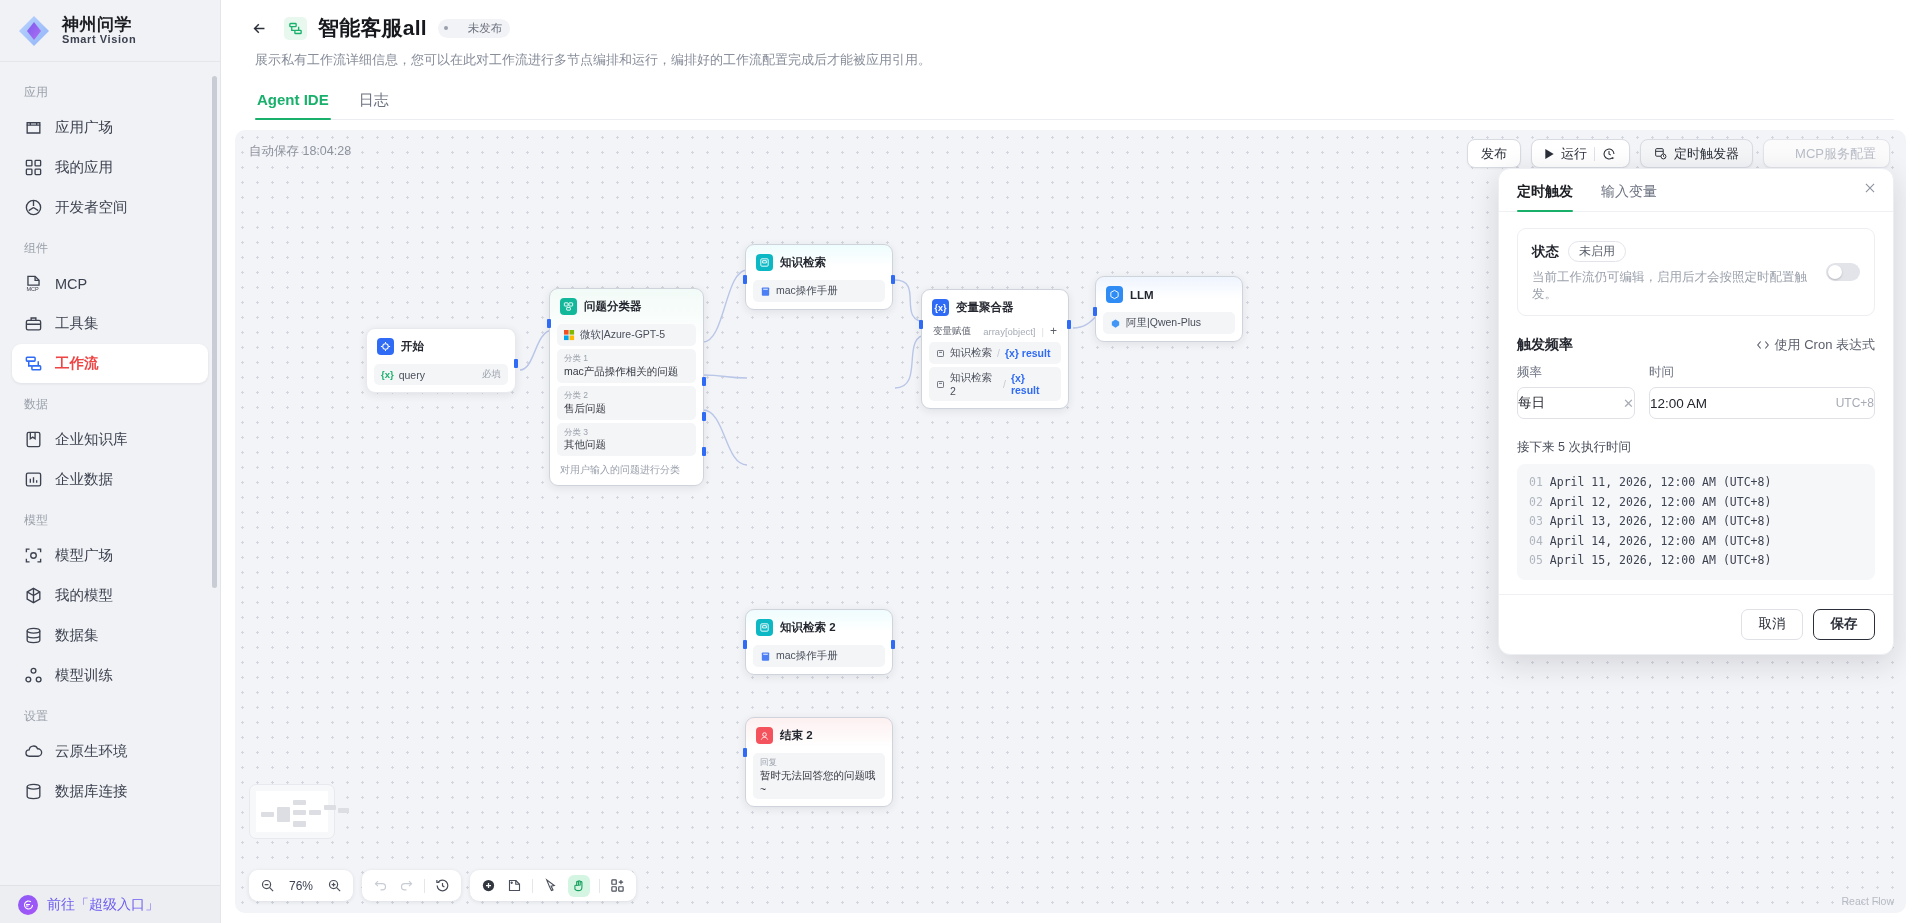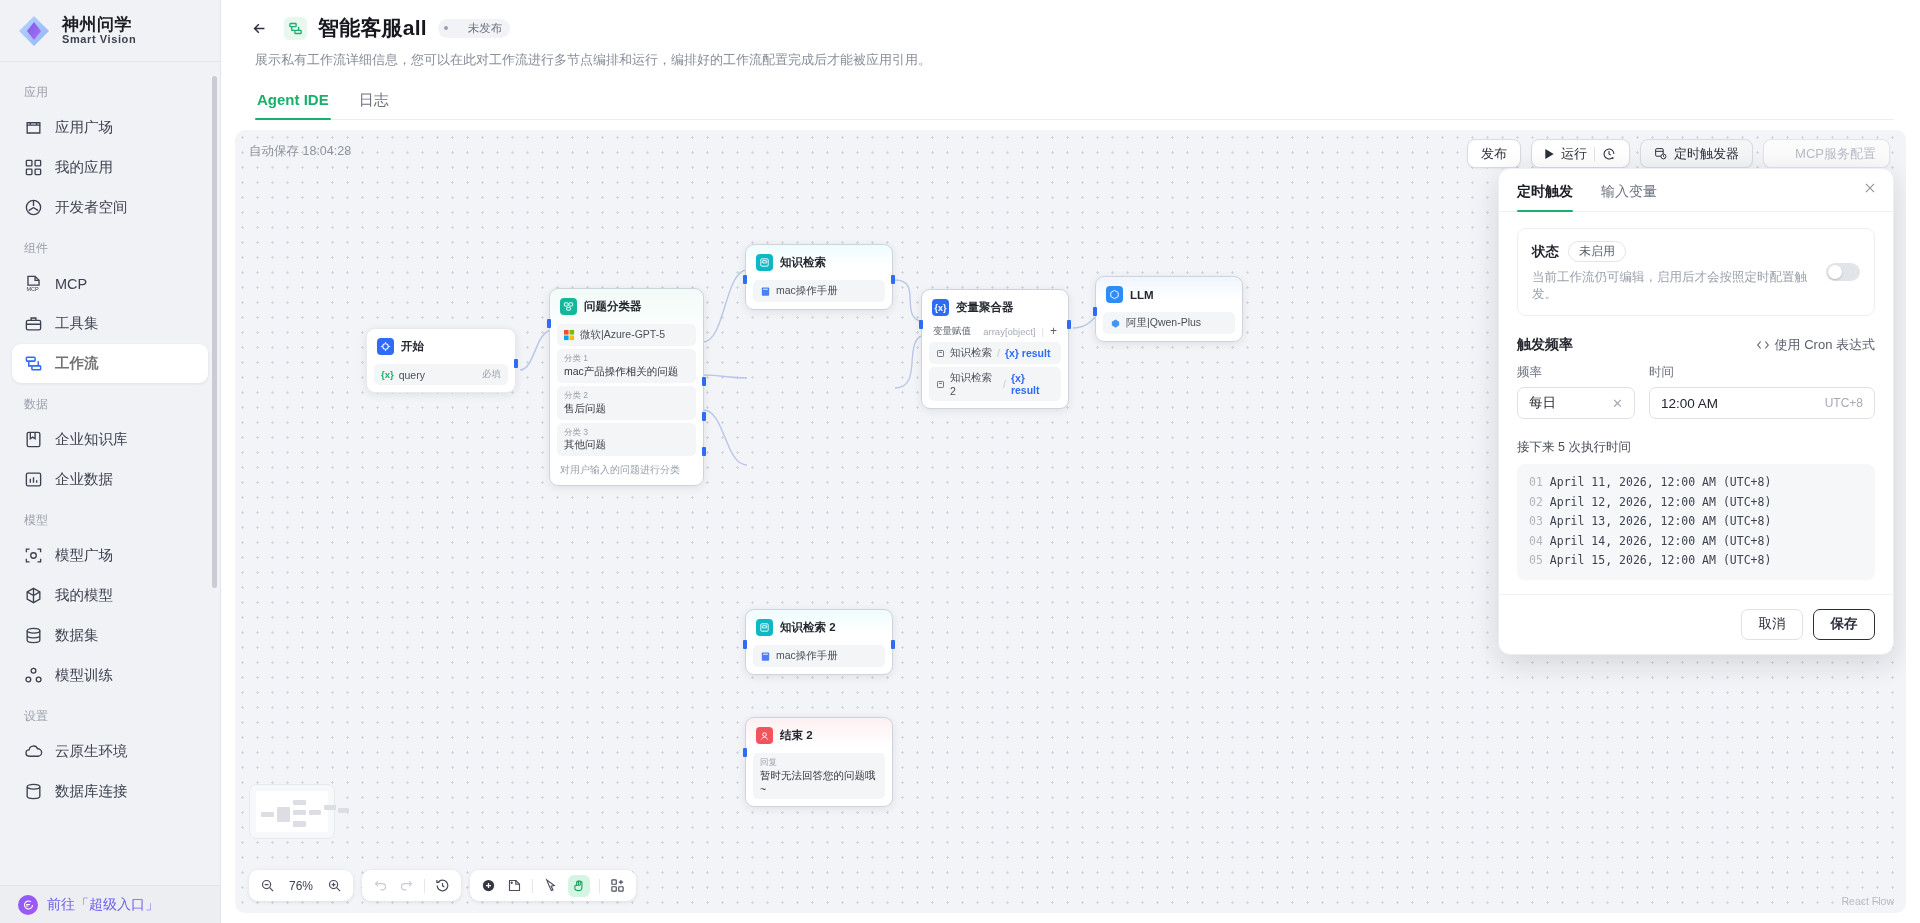--- a/index.html
+++ b/index.html
@@ -34,21 +34,21 @@
   .nav-section {
     font-size: 12px; color: #9aa0ab; padding: 12px 20px 6px 24px; font-weight: 400;
   }
   .nav-item {
     display: flex; align-items: center; gap: 12px;
     height: 39px; margin: 1px 12px; padding: 0 12px;
     border-radius: 9px; cursor: pointer;
     color: #3d4250; font-size: 14.5px;
   }
   .nav-item.active {
-    background: #ffffff; color: #737373; font-weight: 600;
+    background: #ffffff; color: #ef4444; font-weight: 600;
     box-shadow: 0 1px 3px rgba(20,30,60,.08);
   }
   .nav-item .ic { width: 19px; height: 19px; flex: none; display:block; }
   .nav-scrollbar {
     position: absolute; right: 3px; top: 14px;
     width: 5px; height: 512px; border-radius: 4px; background: #c9ccd4;
   }
   .super-entry {
     height: 38px; background: #eceef2; border-top: 1px solid #e0e2e8;
     display: flex; align-items: center; gap: 9px; padding: 0 18px;
@@ -201,21 +201,21 @@
   .cron-link { font-size: 13px; color: #5a5f6b; cursor: pointer; display: flex; align-items: center; gap: 5px; }
 
   .field-row { display: flex; gap: 14px; }
   .field { display: flex; flex-direction: column; }
   .field.freq { width: 118px; }
   .field.time { flex: 1; }
   .field-lbl { font-size: 12.5px; color: #6d7280; margin-bottom: 6px; }
   .field-box {
     height: 32px; border: 1px solid #dfe1e7; border-radius: 7px;
     display: flex; align-items: center; justify-content: space-between;
-    padding: 0 11px; font-size: 13.5px; color: #23262e; cursor: pointer; background:#fff;
+    padding: 0 0; font-size: 13.5px; color: #23262e; cursor: pointer; background:#fff;
   }
   .field-box .clear { color: #a6abb5; font-size: 13px; }
   .field-box .tz { color: #a6abb5; font-size: 12px; }
 
   .next-lbl { font-size: 12.5px; color: #4a4f5b; margin: 20px 0 8px; }
   .code-box { background: #f6f7f9; border-radius: 8px; padding: 9px 12px; }
   .code-line { font-family: "DejaVu Sans Mono","Liberation Mono",monospace; font-size: 11.5px; color: #3d4250; line-height: 1.7; white-space: pre; }
   .code-line .idx { color: #b0b5bf; }
 
   .panel-foot {

